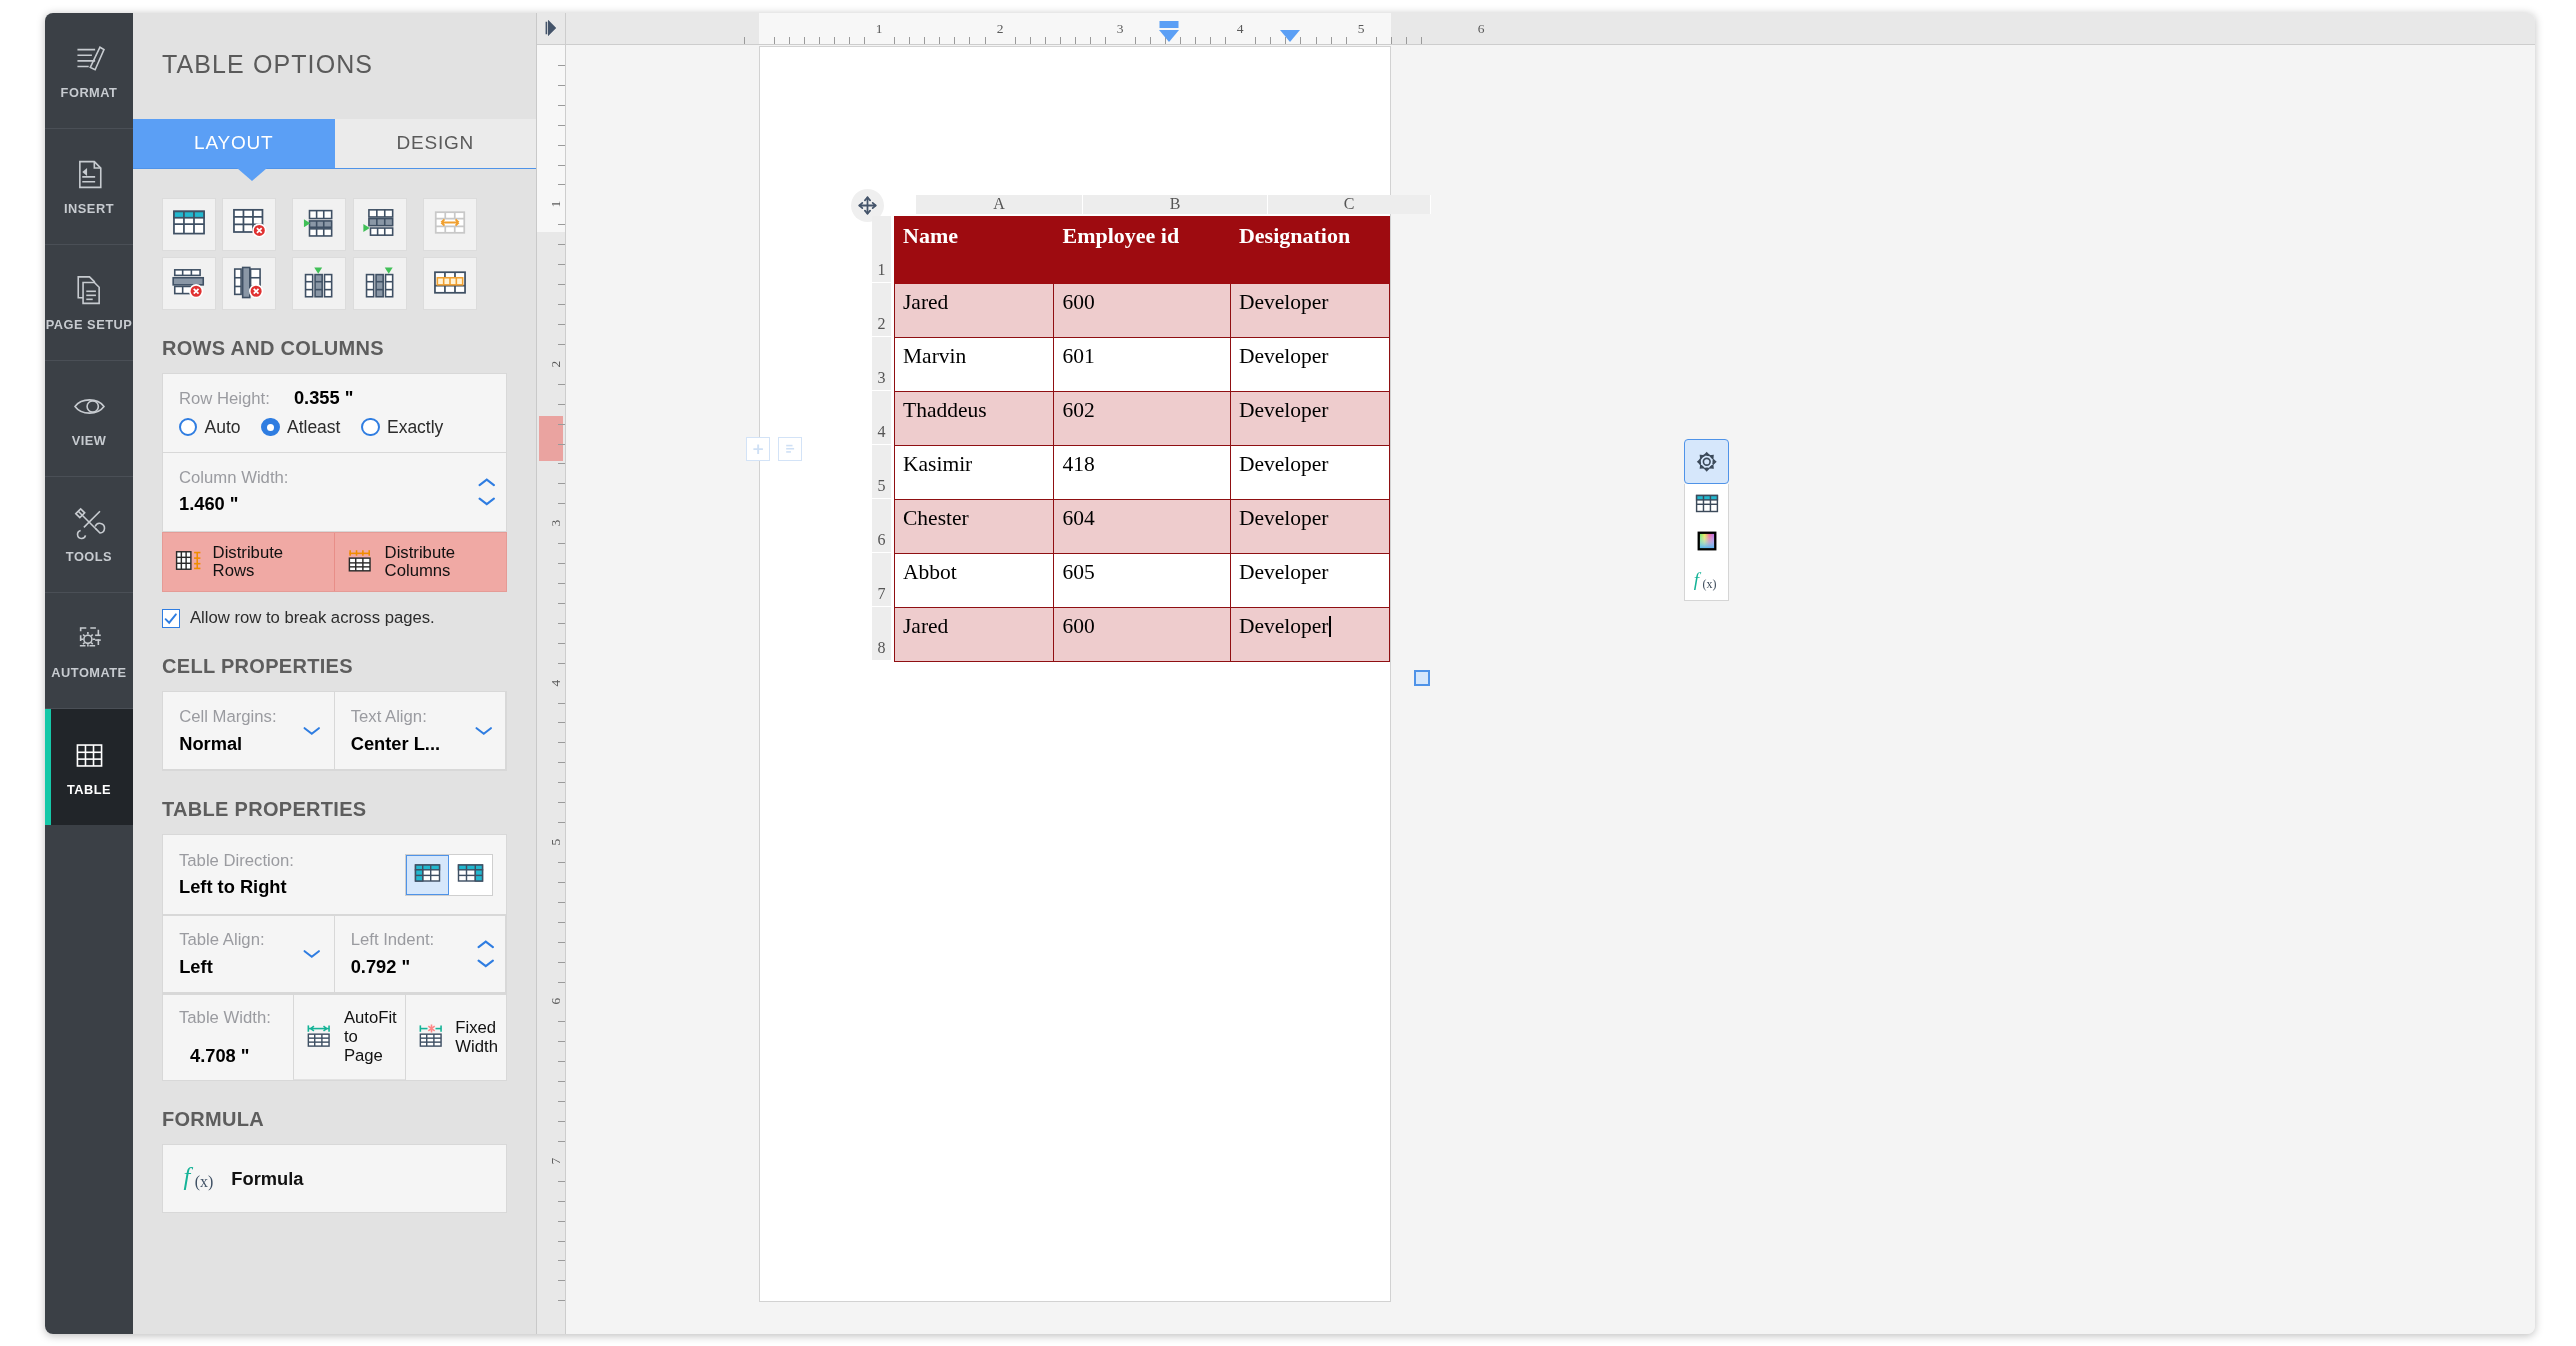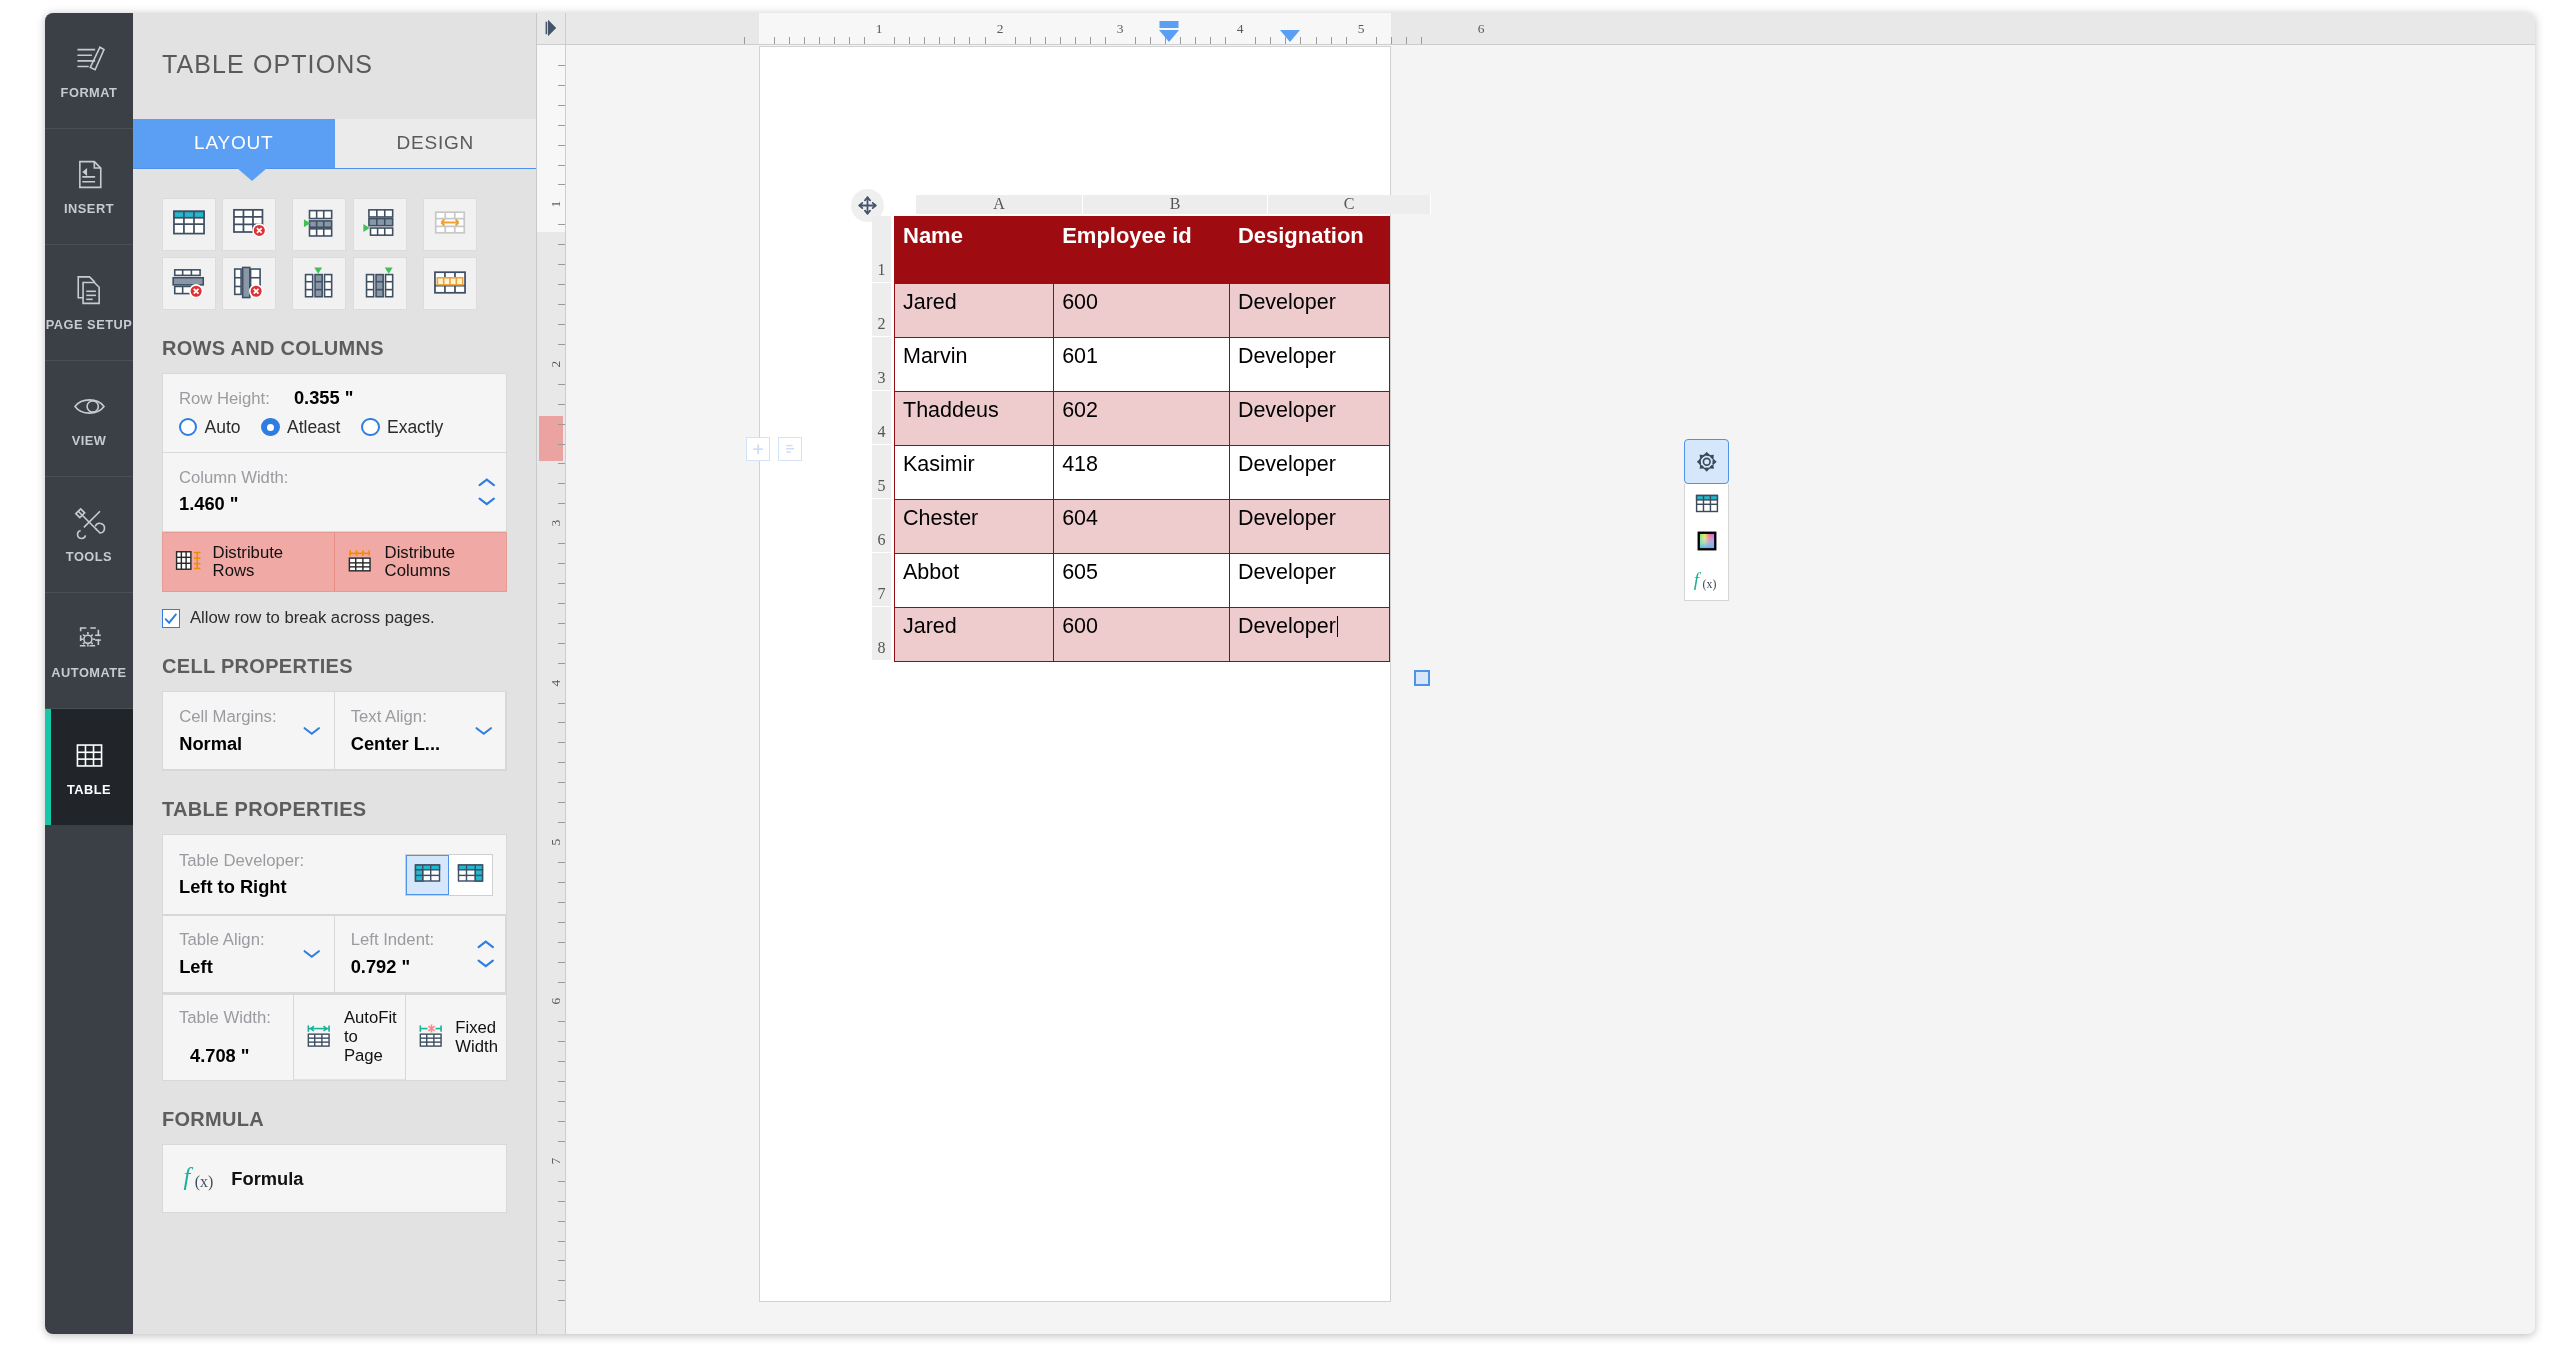--- a/index.html
+++ b/index.html
@@ -274,21 +274,21 @@
     font-family: "Liberation Serif", serif;
   }
   table.doc-table {
     border-collapse: collapse; table-layout: fixed;
   }
   table.doc-table td {
     border: 1.6px solid #8f0f12;
     padding: 6.4px 8px 0 8px;
     vertical-align: top;
     font-size: 21.5px;
-    font-family: Liberation Sans, sans-serif;
+    font-family: Liberation Serif, serif;
     color: #000;
   }
   table.doc-table tr.hdr td {
     background: #9e0b10; color: #ffffff; font-weight: bold;
     border-color: #9e0b10;
     font-size: 22px;
   }
   table.doc-table tr.shade td { background: #eecccd; }
   .caret-bar {
     display: inline-block; width: 1.6px; height: 21.5px;
@@ -743,21 +743,21 @@
               </svg>
           </div>
         </div>
       </div>
     </div>
 
     <div class="section-head">TABLE PROPERTIES</div>
 
     <div class="card">
       <div class="cell" style="border:none;margin:0;padding:14.3px 16px 16px 16px;">
-        <div class="lbl">Table Developer:</div>
+        <div class="lbl">Table Direction:</div>
         <div class="val">Left to Right</div>
         <div class="seg">
           <div class="seg-btn on">
             <span>
             <svg viewBox="0 0 36 30">
                   <g stroke="#3f5064" stroke-width="1.8" fill="#fff">
               <rect x="3" y="5" width="30" height="20"></rect>
               <rect x="3" y="5" width="30" height="6" fill="#22b8cf"></rect>
               <rect x="3" y="11" width="9" height="14" fill="#22b8cf"></rect>
               <line x1="3" y1="18" x2="33" y2="18"></line>

